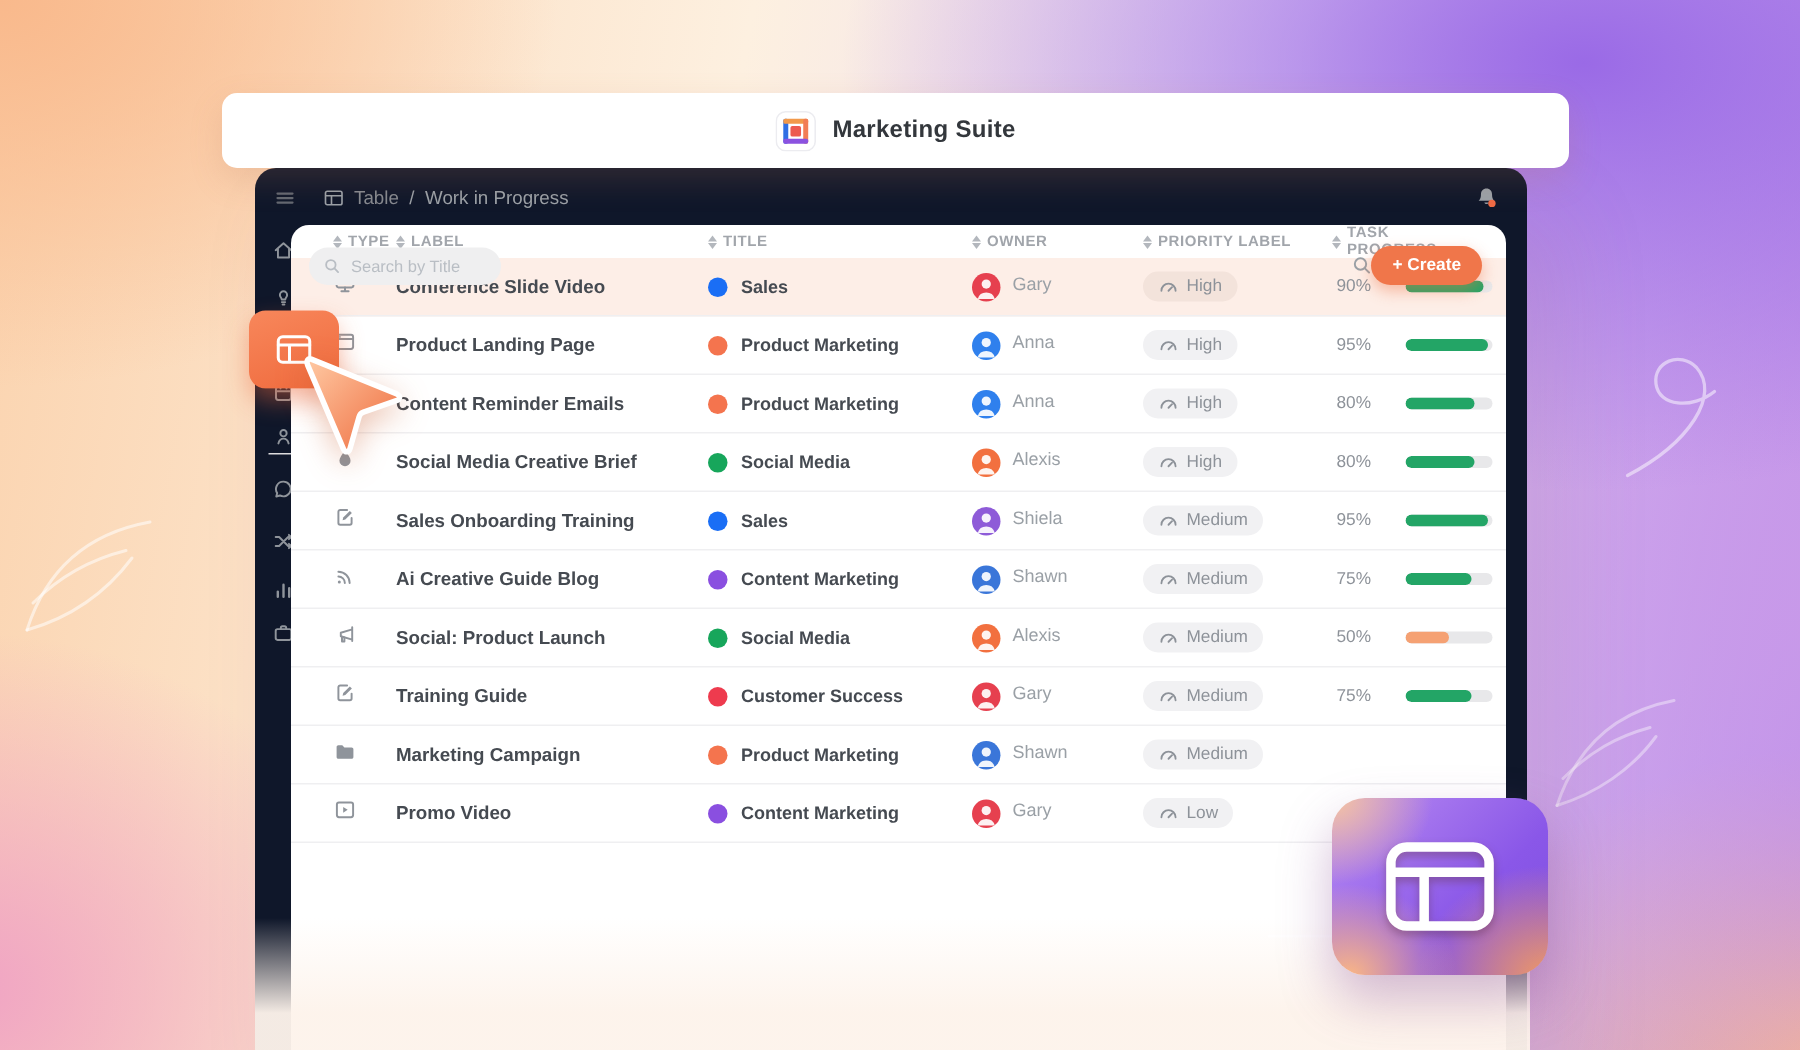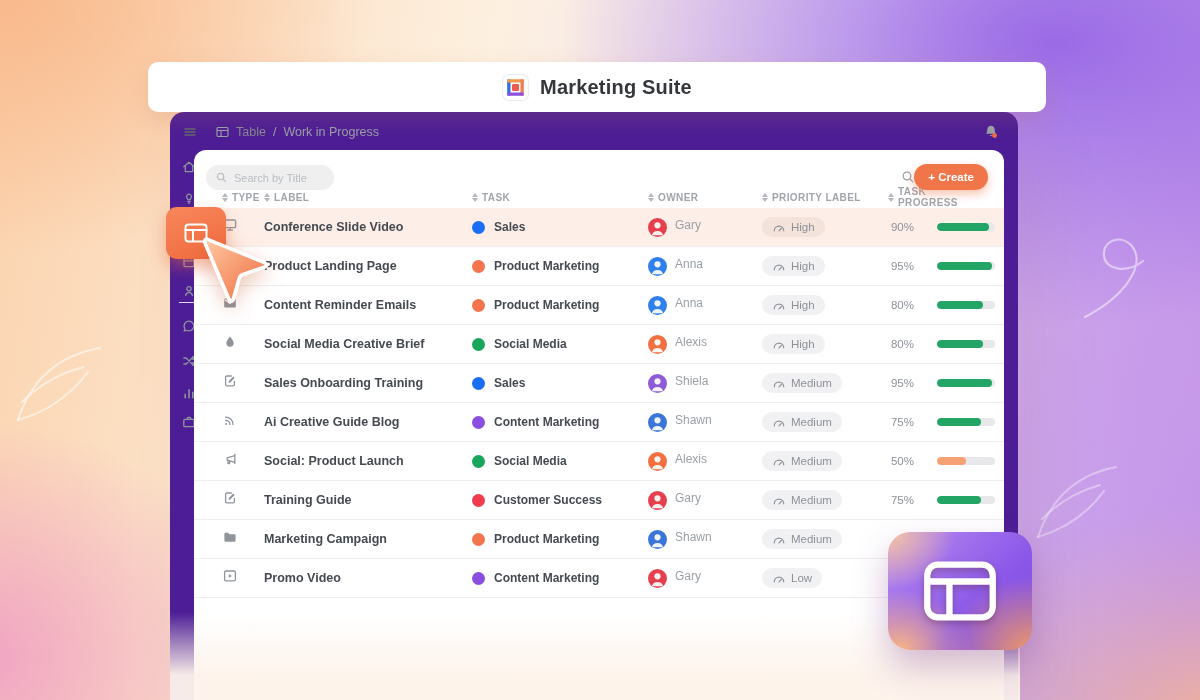--- a/index.html
+++ b/index.html
@@ -11,23 +11,23 @@
       radial-gradient(700px 620px at 104% 55%, #c99ae9 0%, rgba(201,154,233,0) 58%),
       radial-gradient(620px 430px at 0% 0%, #f9b98c 0%, rgba(249,185,140,0) 60%),
       radial-gradient(520px 430px at -2% 94%, #f0a3c4 0%, rgba(240,163,196,0) 55%),
       radial-gradient(560px 420px at 103% 102%, #f6b793 0%, rgba(246,183,147,0) 52%),
       linear-gradient(100deg,#fbd3ae 0%, #fdf0e0 38%, #ecdcf4 66%, #b98ae9 100%);}
   .doodle{position:absolute;z-index:1;pointer-events:none}
   
   .titlebar{position:absolute;left:148px;top:62px;width:898px;height:50px;background:#fff;
       border-radius:10px;box-shadow:0 8px 22px rgba(190,120,90,.20);display:flex;align-items:center;
       justify-content:center;gap:11px;z-index:5}
-  .titlebar .apptitle{font-size:20px;font-weight:bold;color:#33373c;letter-spacing:.2px}
+  .titlebar .apptitle{font-size:16px;font-weight:bold;color:#33373c;letter-spacing:.2px}
   
-  .window{position:absolute;left:170px;top:112px;width:848px;height:588px;background:#4c1d95;
+  .window{position:absolute;left:170px;top:112px;width:848px;height:588px;background:#0f172a;
       border-radius:14px 14px 0 0;z-index:2;box-shadow:24px 28px 60px rgba(150,85,125,.14)}
   .crumbbar{position:absolute;left:0;top:0;width:100%;height:40px;display:flex;align-items:center}
   .hamburger{position:absolute;left:12px;top:12px;width:16px;height:16px;cursor:pointer}
   .crumb{position:absolute;left:46px;top:0;height:40px;display:flex;align-items:center;gap:7px;
       color:#9aa0a6;font-size:12.5px}
   .crumb .strong{color:#85898f}
   .bell{position:absolute;right:18px;top:11px;width:18px;height:18px;cursor:pointer}
   
   .sidebar{position:absolute;left:0;top:40px;width:38px;bottom:0}
   .sb-item{position:absolute;left:11px;width:16px;height:16px;cursor:pointer}
@@ -42,21 +42,21 @@
   .searchwrap input{width:90px;height:25px;border:none;outline:none;background:#efeff0;border-radius:13px;
       padding:0 10px 0 28px;font-size:11px;color:#8d9299;font-family:inherit}
   .searchwrap input::placeholder{color:#b9bec4}
   .searchwrap .mag{position:absolute;left:9px;top:6px;width:13px;height:13px}
   .mini-search{position:absolute;right:88px;top:19px;width:16px;height:16px;cursor:pointer}
   .create-btn{position:absolute;right:16px;top:14px;height:26px;padding:0 14px;border:none;cursor:pointer;
       background:#f0764a;color:#fff;font-size:11.5px;font-weight:bold;border-radius:13px;font-family:inherit;
       box-shadow:0 4px 10px rgba(240,118,74,.45)}
   .grid{display:grid;grid-template-columns:42px 208px 176px 114px 126px 1fr;align-items:center;
       padding:0 22px 0 28px}
-  .thead{height:22px;margin-top:36px}
+  .thead{height:22px;}
   .th{display:flex;align-items:center;color:#a1a5ab;font-size:10px;font-weight:bold;letter-spacing:.4px;cursor:pointer}
   .sort{display:inline-flex;flex-direction:column;gap:1px;margin-right:4px}
   .sort i{display:block;width:0;height:0;border-left:3px solid transparent;border-right:3px solid transparent}
   .sort .up{border-bottom:4px solid #b3b7bd}
   .sort .dn{border-top:4px solid #b3b7bd}
   .trow{height:38px;border-bottom:1px solid #efeff1;cursor:pointer}
   .trow.hl{background:#fdeee7}
   .ticon{display:inline-flex;width:16px;height:16px}
   .t-title{font-weight:600;color:#454a51;font-size:12.5px;white-space:nowrap}
   .t-label{display:flex;align-items:center;font-weight:600;color:#454a51;font-size:12px;white-space:nowrap}
@@ -235,21 +235,21 @@
             <i class="up"></i>
             <i class="dn"></i>
           </span>
           <span>LABEL</span>
         </div>
       <div class="th">
           <span class="sort">
             <i class="up"></i>
             <i class="dn"></i>
           </span>
-          <span>TASK</span>
+          <span>TITLE</span>
         </div>
       <div class="th">
           <span class="sort">
             <i class="up"></i>
             <i class="dn"></i>
           </span>
           <span>OWNER</span>
         </div>
       <div class="th">
           <span class="sort">

